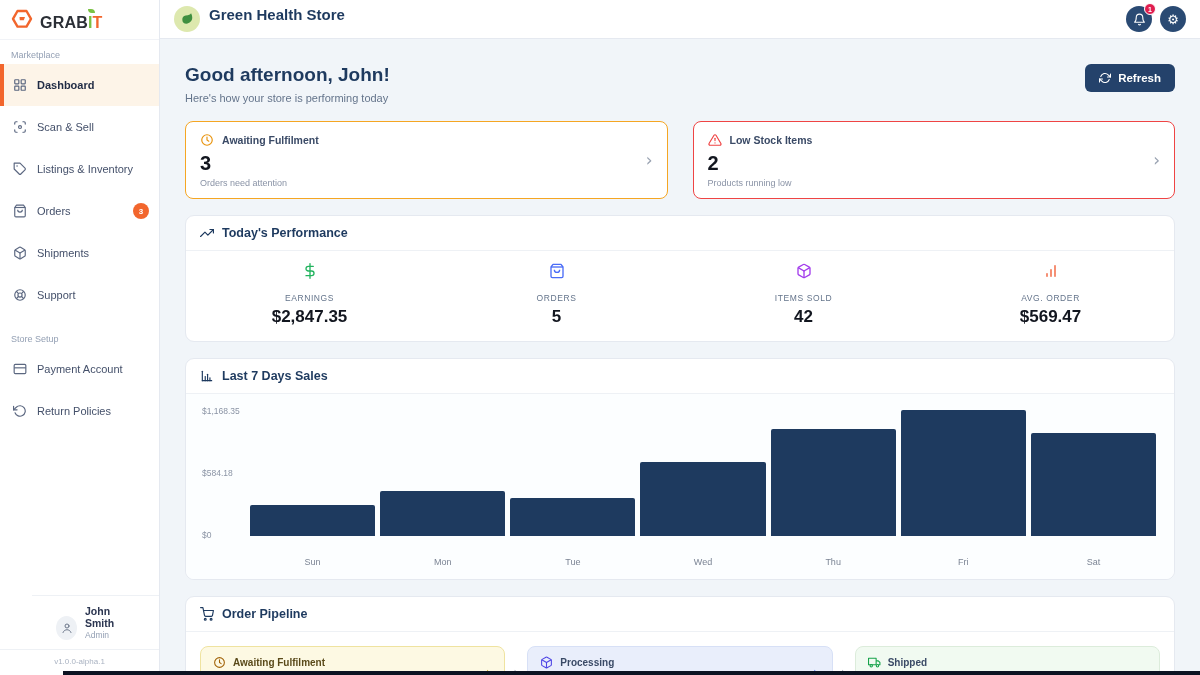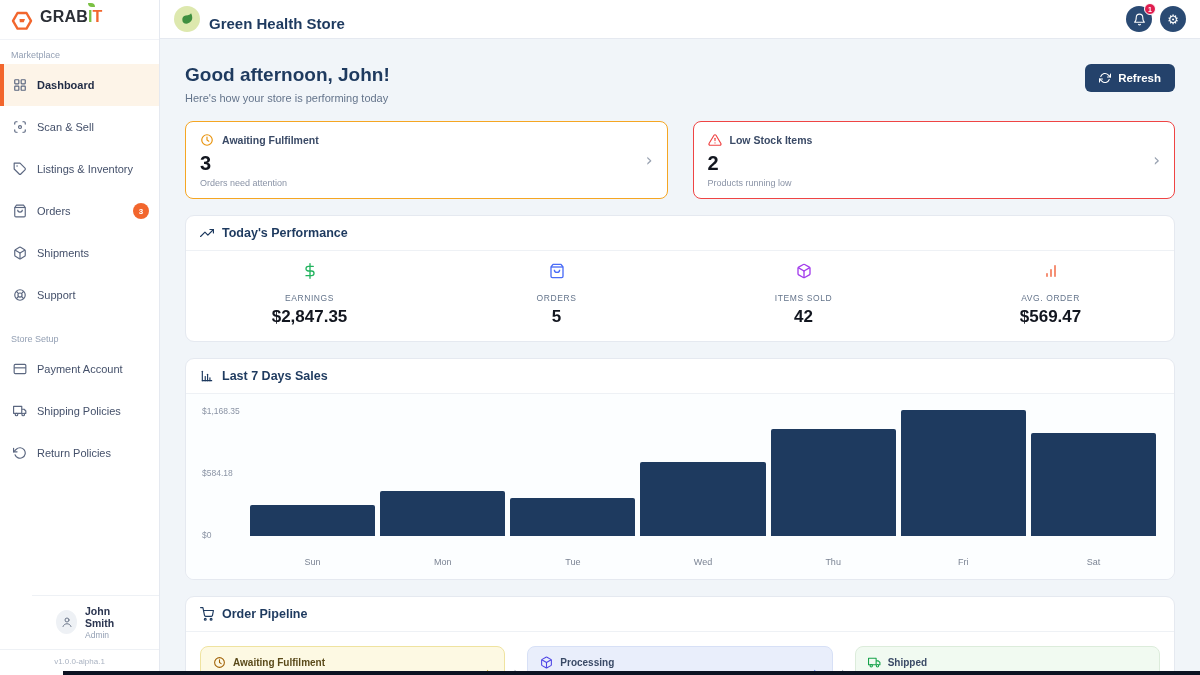--- a/index.html
+++ b/index.html
@@ -3,43 +3,43 @@
 <meta charset="utf-8">
 <title>GRABIT</title>
 <style>
   * { margin:0; padding:0; box-sizing:border-box; }
   html,body { width:1200px; height:675px; overflow:hidden; }
   body { font-family:"Liberation Sans", sans-serif; background:#f1f5f9; color:#1f2937; }
   .app { display:flex; width:1200px; height:675px; position:relative; }
 
   
   .sidebar { width:160px; background:#ffffff; border-right:1px solid #e5e9f0; display:flex; flex-direction:column; position:relative; z-index:2; }
-  .logo { display:flex; align-items:flex-start; gap:6px; padding:9px 10px 8px 10px; height:40px; border-bottom:1px solid #f1f3f7; }
+  .logo { display:flex; align-items:flex-end; gap:6px; padding:9px 10px 8px 10px; height:40px; border-bottom:1px solid #f1f3f7; }
   .logo-hex { flex:0 0 auto; }
   .wordmark { font-size:16px; font-weight:800; letter-spacing:.2px; color:#2b2f36; position:relative; line-height:1; }
   .wm-i { color:#7ac143; position:relative; }
   .wm-i .leaf { position:absolute; top:-5px; left:0; width:7px; height:4px; background:#7ac143; border-radius:0 4px 0 4px; }
   .wm-t { color:#f2662d; }
   .nav-section-label { font-size:9px; color:#94a0b4; padding:10px 11px 4px 11px; }
   .nav-item { display:flex; align-items:center; gap:10px; height:42px; padding:0 10px 0 13px; font-size:11px; color:#44506a; cursor:pointer; position:relative; }
   .nav-item .nicon { color:#5b6780; display:flex; }
   .nav-item.active { background:#fdf4e8; color:#1f2a44; font-weight:700; }
   .nav-item.active::before { content:""; position:absolute; left:0; top:0; bottom:0; width:4px; background:#f2662d; }
   .nav-badge { margin-left:auto; background:#f2662d; color:#fff; font-size:8px; font-weight:700; min-width:16px; height:16px; border-radius:50%; display:flex; align-items:center; justify-content:center; }
   .sidebar-spacer { flex:1; }
-  .user-box { border-top:1px solid #eef1f5; display:flex; align-items:center; gap:8px; padding:9px 24px;margin-left:32px; }
+  .user-box { border-top:1px solid #eef1f5; display:flex; align-items:flex-end; gap:8px; padding:9px 24px;margin-left:32px; }
   .avatar { width:24px; height:24px; border-radius:50%; background:#eef1f5; color:#6b7689; display:flex; align-items:center; justify-content:center; }
   .user-name { font-size:10.5px; font-weight:700; color:#2b3550; line-height:1.2; }
   .user-role { font-size:8.5px; color:#94a0b4; }
   .version { border-top:1px solid #eef1f5; font-size:8px; color:#aab3c2; text-align:center; padding:7px 0 9px 0; }
 
   
   .main { flex:1; display:flex; flex-direction:column; min-width:0; }
   .topbar { height:39px; background:#fff; border-bottom:1px solid #e5e9f0; display:flex; align-items:center; padding:0 14px; }
-  .store { display:flex; align-items:flex-end; gap:9px; }
+  .store { display:flex; align-items:flex-start; gap:9px; }
   .store-avatar { width:26px; height:26px; border-radius:50%; background:#dde8ae; display:flex; align-items:center; justify-content:center; color:#3f8f3f; }
   .store-name { font-size:15px; font-weight:800; color:#1e3a5f; }
   .top-actions { margin-left:auto; display:flex; gap:8px; }
   .icon-btn { width:26px; height:26px; border-radius:50%; background:#2a4a73; color:#fff; border:none; display:flex; align-items:center; justify-content:center; cursor:pointer; position:relative; font-size:13px; }
   .bell-badge { position:absolute; top:-3px; right:-4px; background:#e01e4f; color:#fff; font-size:7px; font-weight:700; min-width:12px; height:12px; border-radius:50%; display:flex; align-items:center; justify-content:center; border:1.5px solid #fff; }
 
   .content { flex:1; padding:25px 25px 0 25px; overflow:hidden; }
 
   .greeting-row { display:flex; align-items:flex-start; }
   .greeting-title { font-size:19px; font-weight:800; color:#1e3a5f; }
@@ -182,31 +182,20 @@
     <div class="nav-item">
       <span class="nicon">
         <svg class="ic" width="14" height="14" viewBox="0 0 24 24" fill="none" stroke="currentColor" stroke-width="2">
             <rect x="2" y="4" width="20" height="16" rx="2"></rect>
             <path d="M2 10h20"></path>
           </svg>
       </span>
       <span>Payment Account</span>
     </div>
 
-    <div class="nav-item">
-      <span class="nicon">
-        <svg class="ic" width="14" height="14" viewBox="0 0 24 24" fill="none" stroke="currentColor" stroke-width="2" stroke-linejoin="round">
-            <rect x="1" y="4" width="14" height="12"></rect>
-            <path d="M15 9h4l3 3v4h-3"></path>
-            <circle cx="6" cy="18" r="2.2"></circle>
-            <circle cx="17.5" cy="18" r="2.2"></circle>
-          </svg>
-      </span>
-      <span>Shipping Policies</span>
-    </div>
 
     <div class="nav-item">
       <span class="nicon">
         <svg class="ic" width="14" height="14" viewBox="0 0 24 24" fill="none" stroke="currentColor" stroke-width="2" stroke-linecap="round" stroke-linejoin="round">
             <path d="M1 4v6h6"></path>
             <path d="M3.5 15a9 9 0 1 0 2.1-9.4L1 10"></path>
           </svg>
       </span>
       <span>Return Policies</span>
     </div>

